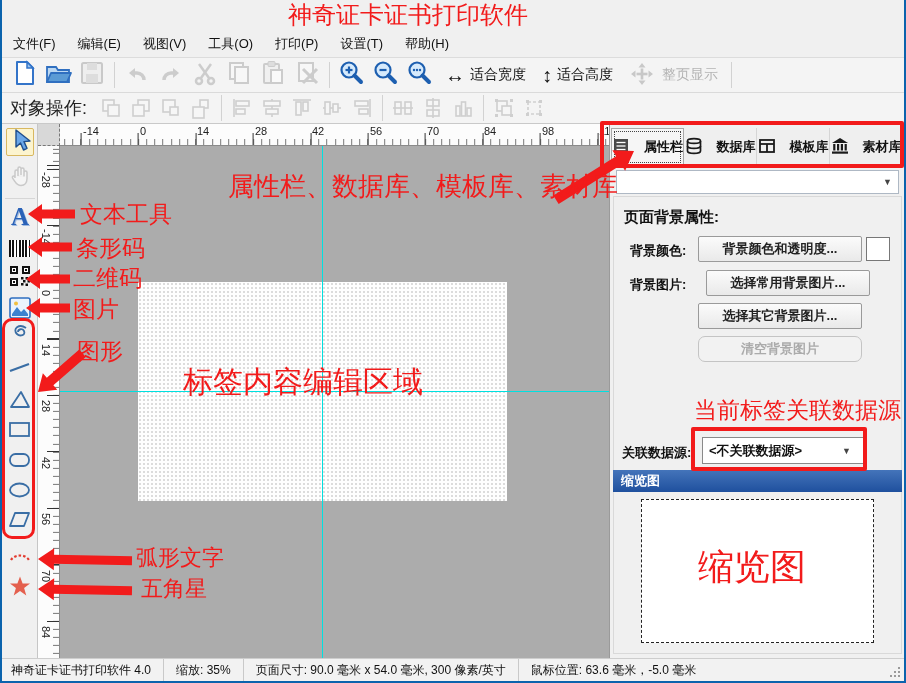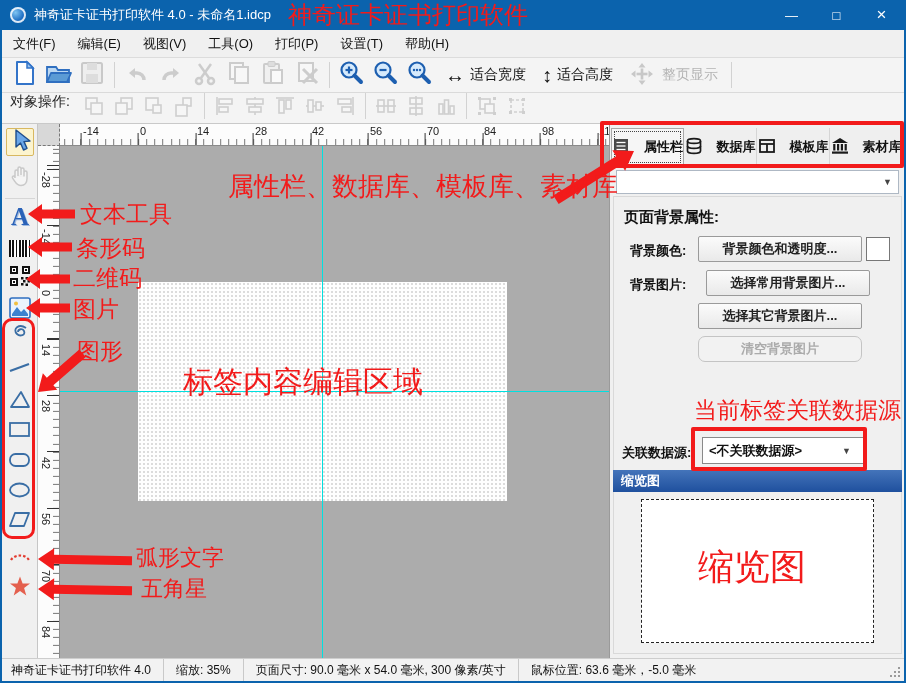--- a/index.html
+++ b/index.html
@@ -21,22 +21,22 @@
 
 
 .menubar { position:absolute; left:0; top:30px; width:902px; height:28px; background:#f0f0f0;
   border-bottom:1px solid #dcdcdc; display:flex; align-items:center; font-size:13px; color:#111; }
 .menu-item { padding:0 11px; height:100%; display:flex; align-items:center; }
 
 
 .toolbar1 { position:absolute; left:0; top:58px; width:902px; height:35px; background:#f4f4f4;
   border-bottom:1px solid #dadada; display:flex; align-items:center; padding-left:6px; gap:2px; }
 .toolbar2 { position:absolute; left:0; top:93px; width:902px; height:31px; background:#f4f4f4;
-  border-bottom:1px solid #c9c9c9; display:flex; padding-left:8px; gap:2px;
-  font-size:14px; color:#222; }
+  border-bottom:1px solid #c9c9c9; display:flex; align-items:center; padding-left:8px; gap:2px;
+  font-size:18px; color:#222; }
 .tbtn { width:32px; height:30px; display:flex; align-items:center; justify-content:center; }
 .tbtn2 { width:28px; height:26px; display:flex; align-items:center; justify-content:center; }
 .tbtn-wide { display:flex; align-items:center; gap:5px; padding:0 7px; height:30px; font-size:14px; color:#111; }
 .tbtn-wide .glyph { font-size:20px; font-weight:bold; line-height:1; }
 .tbtn-wide.disabled { color:#b4b4b4;gap:7px; }
 .tsep { width:1px; height:26px; background:#d2d2d2; margin:0 4px; }
 .ot-label { margin-right:8px; }
 
 
 .palette { position:absolute; left:0; top:124px; width:36px; height:534px; background:#f0f0f0;
@@ -136,29 +136,20 @@
 .rect-ds      { left:691px; top:427px; width:176px; height:44px; border-width:4px; border-radius:2px; }
 
 svg .st { stroke:var(--tool-blue,#3A6EA5); fill:none; stroke-width:1.8; }
 svg .gy { stroke:#cfcfcf; fill:#f6f6f6; stroke-width:1.6; }
 </style>
 </head>
 <body>
 
 <div id="app">
 
-  <div class="titlebar">
-    <div class="app-logo"></div>
-    <div class="title-text">神奇证卡证书打印软件 4.0 - 未命名1.idcp</div>
-    <div class="win-btns">
-      <div class="win-btn">—</div>
-      <div class="win-btn">□</div>
-      <div class="win-btn close">×</div>
-    </div>
-  </div>
 
   <div class="menubar">
     <div class="menu-item">文件(F)</div>
     <div class="menu-item">编辑(E)</div>
     <div class="menu-item">视图(V)</div>
     <div class="menu-item">工具(O)</div>
     <div class="menu-item">打印(P)</div>
     <div class="menu-item">设置(T)</div>
     <div class="menu-item">帮助(H)</div>
   </div>

